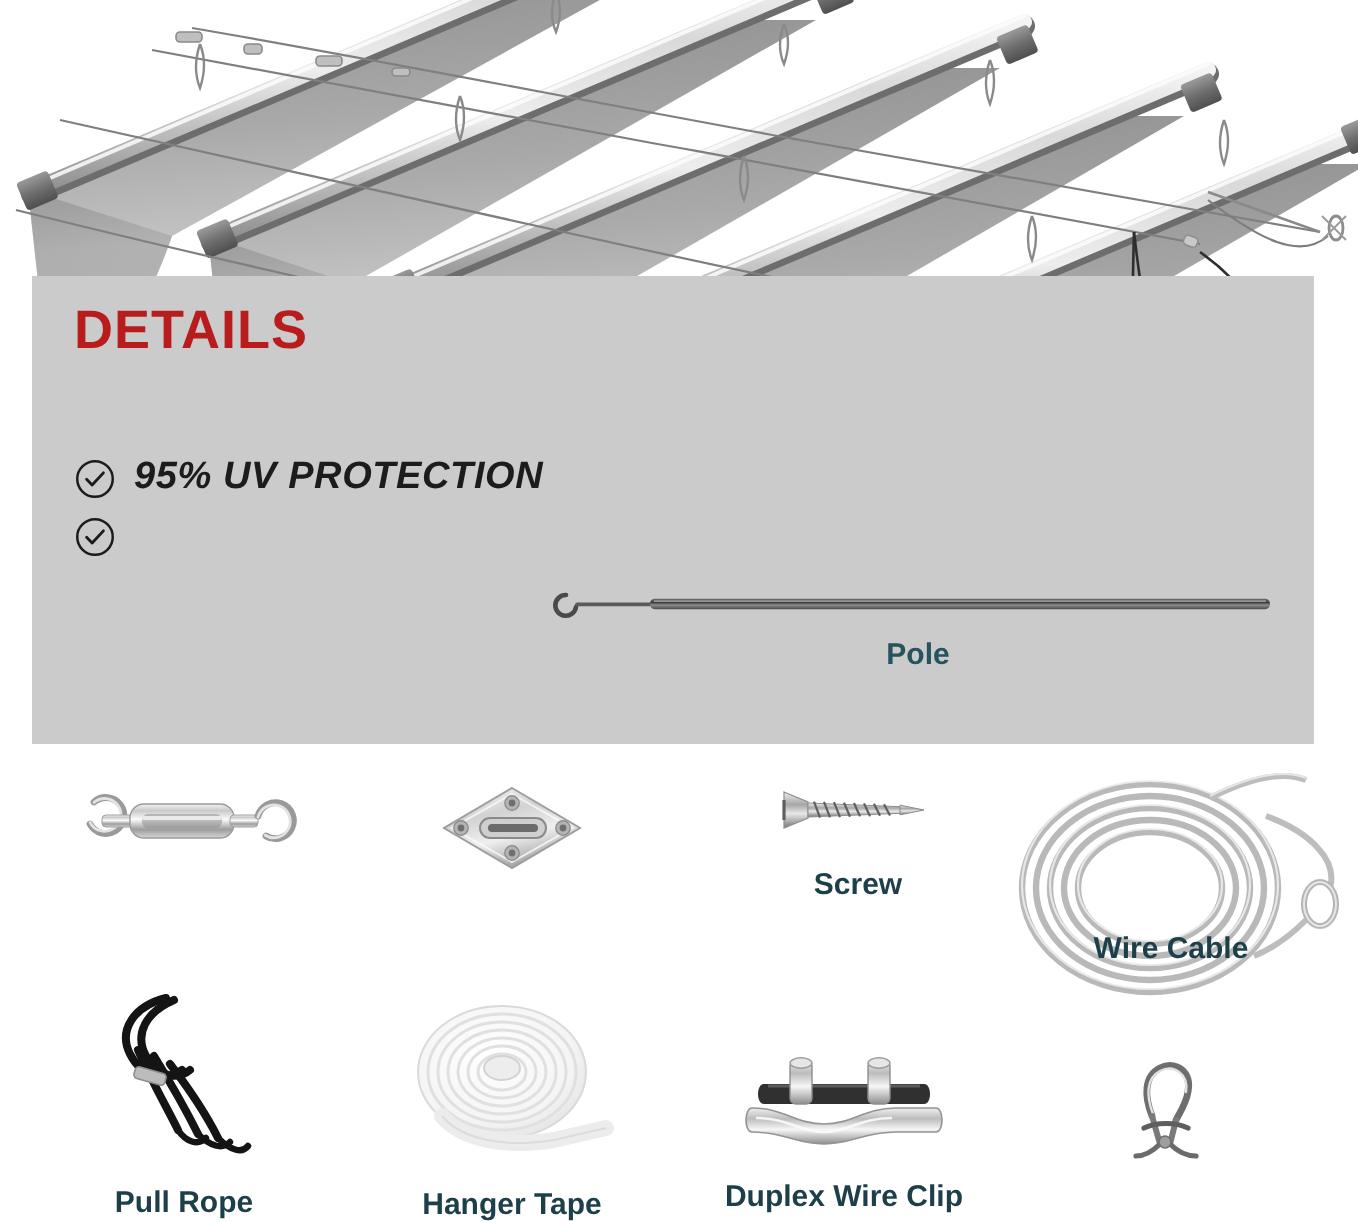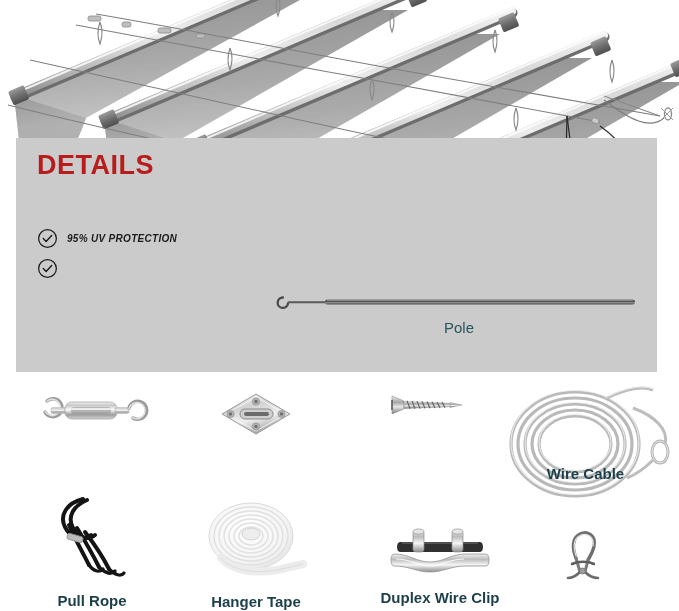--- a/index.html
+++ b/index.html
@@ -27,30 +27,30 @@
     color:#b91c1c;
     font-family:"Liberation Sans", sans-serif;
   }
   .feature-row{
     position:absolute;left:21px;display:flex;align-items:center;gap:9px;
   }
   #feature-0{top:90px;}
   #feature-1{top:120px;}
   .check-icon{width:21px;height:21px;flex:0 0 21px;}
   .feature-text{
-    font-size:10px;font-weight:bold;font-style:italic;
+    font-size:19px;font-weight:bold;font-style:italic;
     color:#1c1c1c;letter-spacing:.3px;white-space:nowrap;
     font-family:"Liberation Sans", sans-serif;
   }
 
   
   #pole-wrap{position:absolute;left:253px;top:150px;width:380px;height:60px;}
   #pole-label{
     position:absolute;left:0;top:31px;width:380px;text-align:center;
-    font-size:15px;font-weight:normal;color:#26545e;
+    font-size:15px;font-weight:bold;color:#26545e;
     font-family:"Liberation Sans", sans-serif;
   }
 
   
   .acc{
     position:absolute;text-align:center;
   }
   .acc .art{position:relative;margin:0 auto;}
   .acc .cap{
     font-size:15px;font-weight:bold;color:#1d3f49;
@@ -58,21 +58,21 @@
     line-height:1;
   }
   
   #acc-0{left:0px;  top:388px; width:182px;}
   #acc-1{left:168px;top:388px; width:176px;}
   #acc-2{left:344px;top:388px; width:170px;}
   #acc-3{left:492px;top:382px; width:187px;}
   
   #acc-4{left:6px;  top:495px; width:172px;}
   #acc-5{left:170px;top:500px; width:172px;}
-  #acc-6{left:344px;top:528px; width:192px;}
+  #acc-6{left:326px;top:528px; width:192px;}
   #acc-7{left:506px;top:528px; width:156px;}
 
   #acc-3 .cap{position:relative;top:-40px;}
   #acc-0 .cap,#acc-1 .cap,#acc-2 .cap{margin-top:8px;}
   #acc-4 .cap,#acc-5 .cap{margin-top:6px;}
   #acc-6 .cap,#acc-7 .cap{margin-top:8px;}
 </style>
 </head>
 <body>
 
@@ -356,20 +356,21 @@
             <path d="M38,13.3 L41,20.4"></path>
           <path d="M43,13.5 L46,20.2"></path>
             <path d="M48,13.7 L51,20.1"></path>
           <path d="M53,13.9 L56,19.9"></path>
             <path d="M58,14.1 L61,19.7"></path>
         </g>
 
         <path d="M66,14.6 L78,17 L66,19.4 Z" fill="url(#scrg)" stroke="#8a8a8a" stroke-width=".5"></path>
       </svg>
     </div>
+    <div class="cap">Screw</div>
   </div>
 
   <div class="acc" id="acc-4">
     <div class="art">
       <svg width="130" height="88" viewBox="0 0 130 88">
         <g fill="none" stroke="#141414" stroke-width="4" stroke-linecap="round">
           <path d="M56,4 C40,8 32,20 38,32 C44,44 56,46 64,40"></path>
           <path d="M60,5 C46,11 40,22 46,33 C52,44 62,45 68,40"></path>
           <path d="M42,30 C48,44 56,58 62,70"></path>
           <path d="M50,33 C58,46 66,60 72,72"></path>

